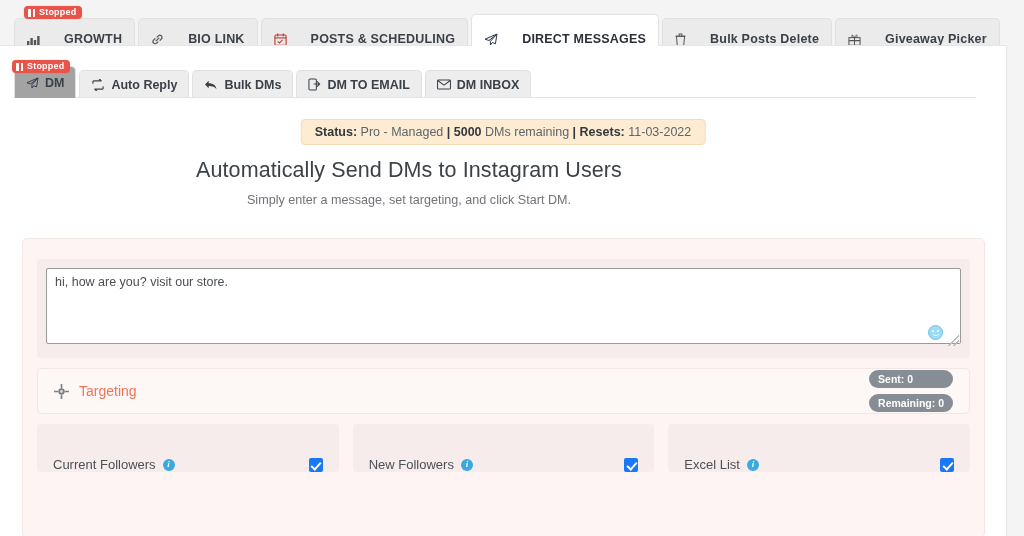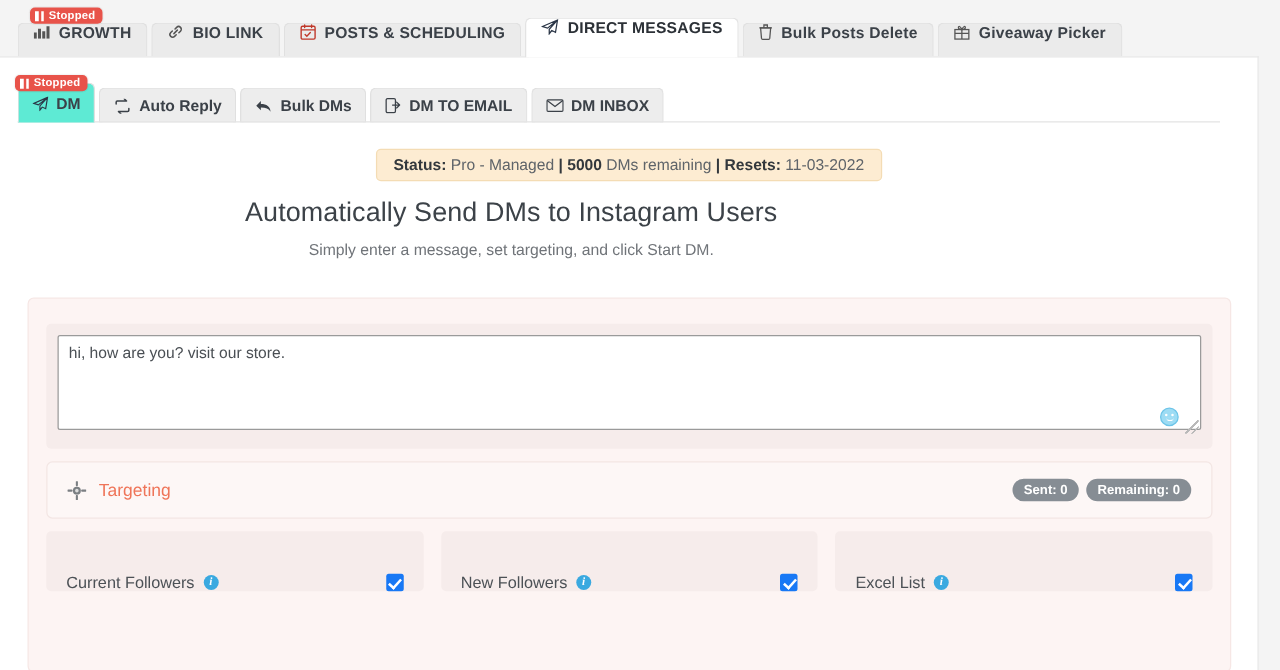--- a/index.html
+++ b/index.html
@@ -18,21 +18,21 @@
   .tabrow { position: absolute; left: 14px; bottom: 0; display: flex; align-items: flex-end; }
   .ptab {
     position: relative;
     background: #ebebeb;
     border: 1px solid #e0e0e0;
     border-bottom: none;
     border-radius: 5px 5px 0 0;
     height: 28px;
     padding: 0 12px;
     margin-right: 3px;
-    display: flex; align-items: flex-start; gap: 7px;
+    display: flex; align-items: flex-end; gap: 24px;
     font-size: 12.5px; font-weight: bold; color: #3b4148;
     letter-spacing: .2px;
     white-space: nowrap;
     cursor: pointer;
   }
   .ptab.active {
     background: #ffffff;
     border-color: #e3e3e3;
     height: 32px;
     z-index: 4;
@@ -79,21 +79,21 @@
     border-bottom: none;
     border-radius: 5px 5px 0 0;
     height: 28px;
     padding: 0 11px;
     margin-right: 3px;
     display: flex; align-items: center; gap: 6px;
     font-size: 12.5px; font-weight: bold; color: #3b4148;
     white-space: nowrap;
     cursor: pointer;
   }
-  .stab.active { background: #5eead4; height: 32px; z-index: 3; text-align: center; }
+  .stab.active { background: #a3a3a3; height: 32px; z-index: 3; text-align: center; }
   .subline {
     position: absolute; left: 14px; top: 51px; width: 962px; height: 1px;
     background: #e4e4e4;
   }
 
   
   .statusbar {
     position: absolute; left: 50%; transform: translateX(-50%); top: 73px;
     background: #fdecd2;
     border: 1px solid #f4dcb4;
@@ -172,21 +172,21 @@
   }
   .grip {
     position: absolute; right: 11px; bottom: 12px; width: 11px; height: 11px;
     background:
       linear-gradient(135deg, transparent 46%, #b9b9b9 46%, #b9b9b9 56%, transparent 56%),
       linear-gradient(135deg, transparent 70%, #b9b9b9 70%, #b9b9b9 80%, transparent 80%);
     pointer-events: none;
   }
 
   
-  .badges { display: flex; gap: 6px; }
+  .badges { display: flex; gap: 6px; flex-direction: column; }
   .badge {
     background: #868d94;
     color: #ffffff;
     border-radius: 9px;
     font-size: 10.5px; font-weight: bold;
     padding: 3px 9px;
     white-space: nowrap;
   }
 
   

